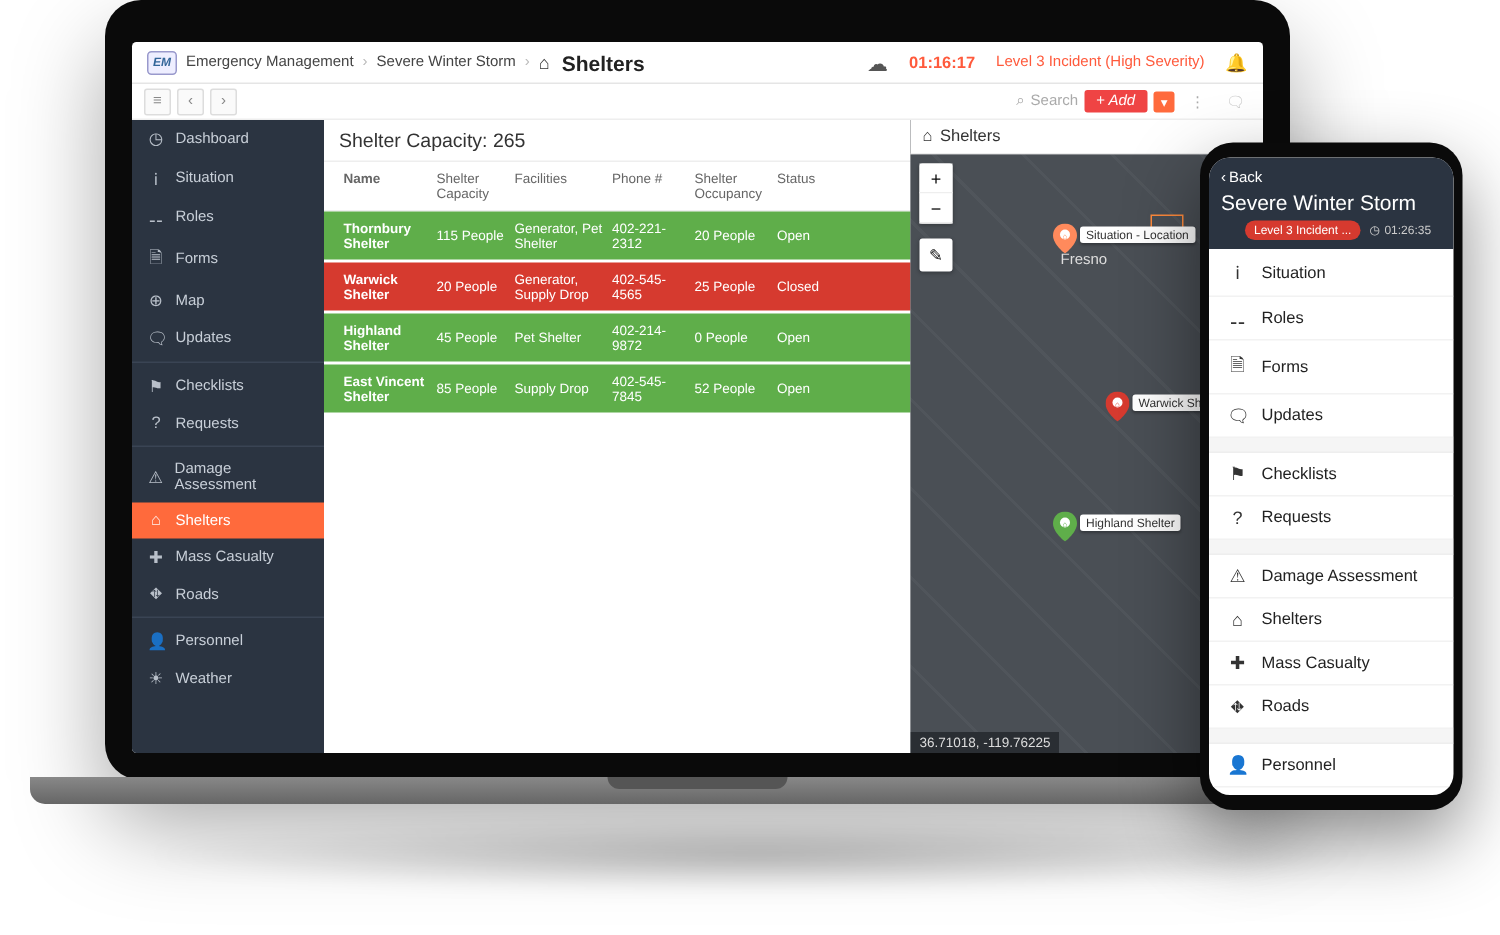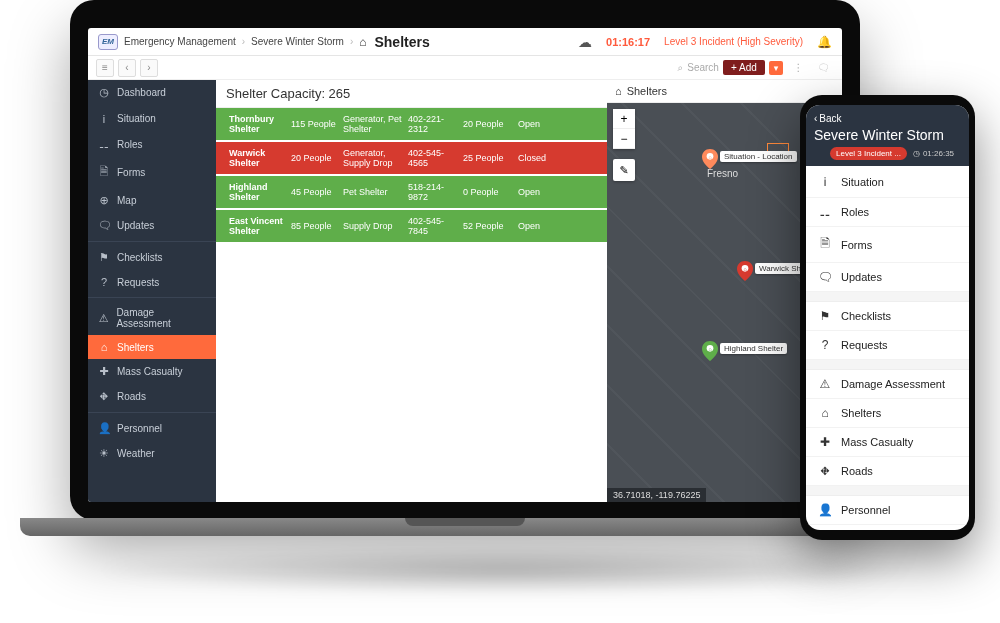--- a/index.html
+++ b/index.html
@@ -19,21 +19,21 @@
   .crumb-icon{font-size:12px;color:#333;}
   .crumb-title{font-size:14px;font-weight:600;color:#222;margin-left:2px;}
   .weather-icon{margin-left:auto;font-size:14px;color:#555;}
   .timer{color:#ff5a3c;font-weight:600;font-size:11px;margin-left:8px;}
   .incident-level{color:#ff5a3c;font-size:10px;margin-left:8px;}
   .bell{color:#999;margin-left:8px;font-size:12px;}
 
   .subbar{display:flex;align-items:center;gap:4px;padding:3px 8px;height:24px;border-bottom:1px solid #eee;font-size:10px;}
   .sq-btn{width:18px;height:18px;border:1px solid #ddd;border-radius:2px;display:flex;align-items:center;justify-content:center;color:#888;background:#fafafa;cursor:pointer;}
   .searchlink{margin-left:auto;color:#aaa;display:flex;align-items:center;gap:4px;}
-  .add-btn{background:#7f1d1d;color:#fff;padding:2px 8px;border-radius:2px;display:flex;align-items:center;gap:3px;font-size:10px;cursor:pointer;}
+  .add-btn{background:#ef4444;color:#fff;padding:2px 8px;border-radius:2px;display:flex;align-items:center;gap:3px;font-size:10px;cursor:pointer;font-style:italic;}
   .add-drop{background:#ff6a3c;color:#fff;padding:2px 5px;border-radius:2px;cursor:pointer;font-size:9px;}
   .kebab{color:#aaa;padding:0 6px;cursor:pointer;}
   .chat-icon{color:#ccc;padding:0 4px;}
 
   
   .main{flex:1;display:flex;overflow:hidden;}
   .sidebar{width:128px;background:#2b3441;color:#c8cfd8;font-size:10px;display:flex;flex-direction:column;}
   .side-item{display:flex;align-items:center;gap:7px;padding:6px 10px;cursor:pointer;}
   .side-item.active{background:#ff6a3c;color:#fff;}
   .side-sep{height:1px;background:#3a4454;margin:3px 0;}
@@ -180,20 +180,28 @@
             <span class="side-icon">☀</span>
             <span>Weather</span>
           </div>
         </div>
 
       <div class="content">
         <div class="table-pane">
           <div class="stats-row">
             <div class="stat"><span>Shelter Capacity: </span><span>265</span></div>
           </div>
+          <div class="thead">
+            <div class="c1">Name</div>
+            <div class="c2">Shelter Capacity</div>
+            <div class="c3">Facilities</div>
+            <div class="c4">Phone #</div>
+            <div class="c5">Shelter Occupancy</div>
+            <div class="c6">Status</div>
+          </div>
           <div id="tbody">
               <div class="trow open">
                 <div class="c1">Thornbury Shelter</div>
                 <div class="c2">115 People</div>
                 <div class="c3">Generator, Pet Shelter</div>
                 <div class="c4">402-221-2312</div>
                 <div class="c5">20 People</div>
                 <div class="c6">Open</div>
               </div>
               <div class="trow closed">
@@ -201,21 +209,21 @@
                 <div class="c2">20 People</div>
                 <div class="c3">Generator, Supply Drop</div>
                 <div class="c4">402-545-4565</div>
                 <div class="c5">25 People</div>
                 <div class="c6">Closed</div>
               </div>
               <div class="trow open">
                 <div class="c1">Highland Shelter</div>
                 <div class="c2">45 People</div>
                 <div class="c3">Pet Shelter</div>
-                <div class="c4">518-214-9872</div>
+                <div class="c4">402-214-9872</div>
                 <div class="c5">0 People</div>
                 <div class="c6">Open</div>
               </div>
               <div class="trow open">
                 <div class="c1">East Vincent Shelter</div>
                 <div class="c2">85 People</div>
                 <div class="c3">Supply Drop</div>
                 <div class="c4">402-545-7845</div>
                 <div class="c5">52 People</div>
                 <div class="c6">Open</div>

